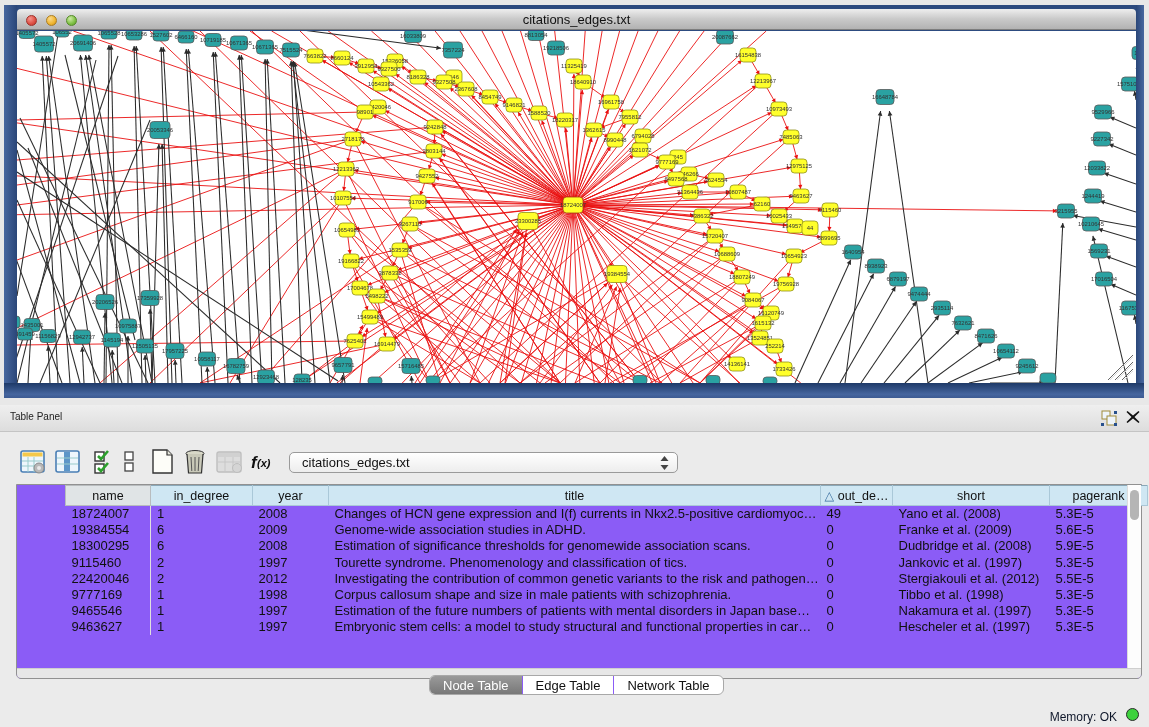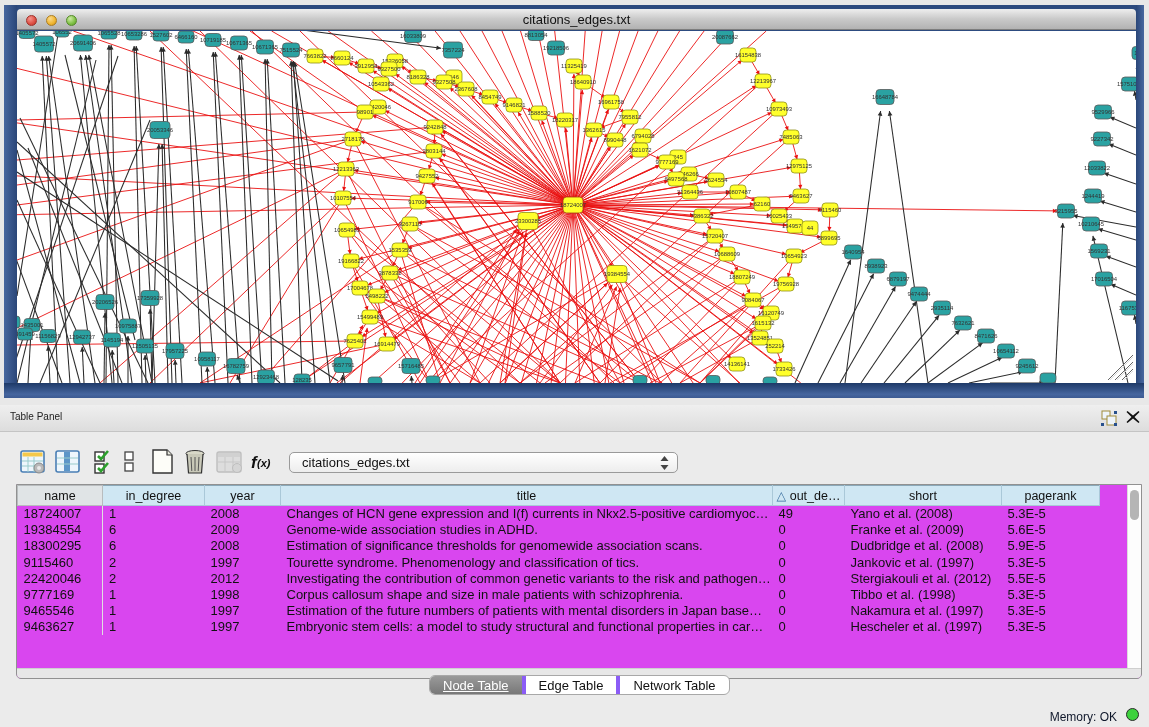--- a/index.html
+++ b/index.html
@@ -10,36 +10,36 @@
 .title { position:absolute; left:13px; top:4px; right:8px; height:21px; border-radius:4px 4px 0 0;
   background:linear-gradient(180deg,#eeeeee,#c9c9c9 50%,#b2b2b2); border-bottom:1px solid #7d7d7d;
   text-align:center; font-size:13px; color:#111; line-height:22px; }
 .tl { position:absolute; top:5.5px; width:11px; height:11px; border-radius:50%; }
 .canvas { position:absolute; left:13px; top:26px; width:1119px; height:352px; background:#fff; overflow:hidden; }
 .tp { position:absolute; left:0; top:405px; width:1149px; height:322px; background:#ebebeb; }
 .tphead { position:absolute; left:0; top:0; width:1149px; height:27px; background:linear-gradient(180deg,#efefef,#dddddd); border-bottom:1px solid #c4c4c4; }
 .tphead .t { position:absolute; left:10px; top:6px; font-size:10px; color:#222; }
 .combo { position:absolute; left:289px; top:47px; width:389px; height:21px; border:1px solid #9a9a9a; border-radius:5px;
   background:linear-gradient(180deg,#ffffff,#ededed); font-size:13px; color:#111; line-height:20px; padding-left:12px; }
-.tblwrap { position:absolute; left:16px; top:79px; width:1126px; height:195px; background:#d946ef; border:1px solid #919191; border-radius:0 0 5px 5px; }
+.tblwrap { position:absolute; left:16px; top:79px; width:1126px; height:195px; background:#8b5cf6; border:1px solid #919191; border-radius:0 0 5px 5px;padding-left:48px; }
 .tblfoot { position:absolute; left:0; bottom:0; width:100%; height:10px; background:#e7e7e7; border-top:1px solid #cfcfcf; border-radius:0 0 4px 4px; }
 table { border-collapse:collapse; table-layout:fixed; width:1081px; font-size:13px; color:#111; }
 th { height:20px; font-weight:400; font-size:12.5px; background:#cfe7f3; border:1px solid #aac8d8; border-top:1px solid #8aa8b8; }
 th.c1 { background:#e0e4e6; border-color:#b8bcbe; }
 td { height:16.2px; padding:0 0 0 6px; white-space:nowrap; overflow:hidden; }
 td.c1 { border-right:1px solid #e0e0e0; }
 .c1 { width:85px; } .c2 { width:102px; } .c3 { width:76px; } .c4 { width:492px; }
 .c5 { width:72px; } .c6 { width:157px; } .c7 { width:98px; }
 td.c6 { text-align:left; }
 .vsb { position:absolute; right:0; top:0; bottom:10px; width:14px; background:#fdfdfd; border-left:1px solid #ddd; }
 .vsb .th { position:absolute; left:2px; top:5px; width:9px; height:30px; border-radius:5px; background:#b5b5b5; }
 
 .tabs { position:absolute; left:429px; top:270px; height:20px; display:flex; border:1px solid #a8a8a8; border-radius:6px; overflow:hidden; background:#fff; }
-.tabs div { padding:0 13px; font-size:13px; line-height:19px; color:#111; border-left:4px solid #8b5cf6; }
-.tabs div:first-child { border-left:none; background:linear-gradient(180deg,#9a9a9a,#787878); color:#fff;text-decoration:underline; }
+.tabs div { padding:0 13px; font-size:13px; line-height:19px; color:#111; border-left:1px solid #8b5cf6; }
+.tabs div:first-child { border-left:none; background:linear-gradient(180deg,#9a9a9a,#787878); color:#fff; }
 .mem { position:absolute; right:32px; top:305px; font-size:12px; color:#0f172a;text-align:right; }
 .dot { position:absolute; right:10px; top:303px; width:13px; height:13px; border-radius:50%; background:#3ed23e; border:1.5px solid #2a2a2a; }
 </style></head><body>
 <div class="win">
   <div class="lb"></div>
     <div class="rb"></div>
     <div class="bb"></div>
   <div class="title">citations_edges.txt
     <div class="tl" style="left:9px;background:radial-gradient(circle at 35% 30%,#f5938c,#dd4f43 60%,#b03931);border:0.5px solid #a03028;"></div>
     <div class="tl" style="left:29px;background:radial-gradient(circle at 35% 30%,#fbd98a,#f0b52f 60%,#c28c22);border:0.5px solid #ad7d1e;"></div>

